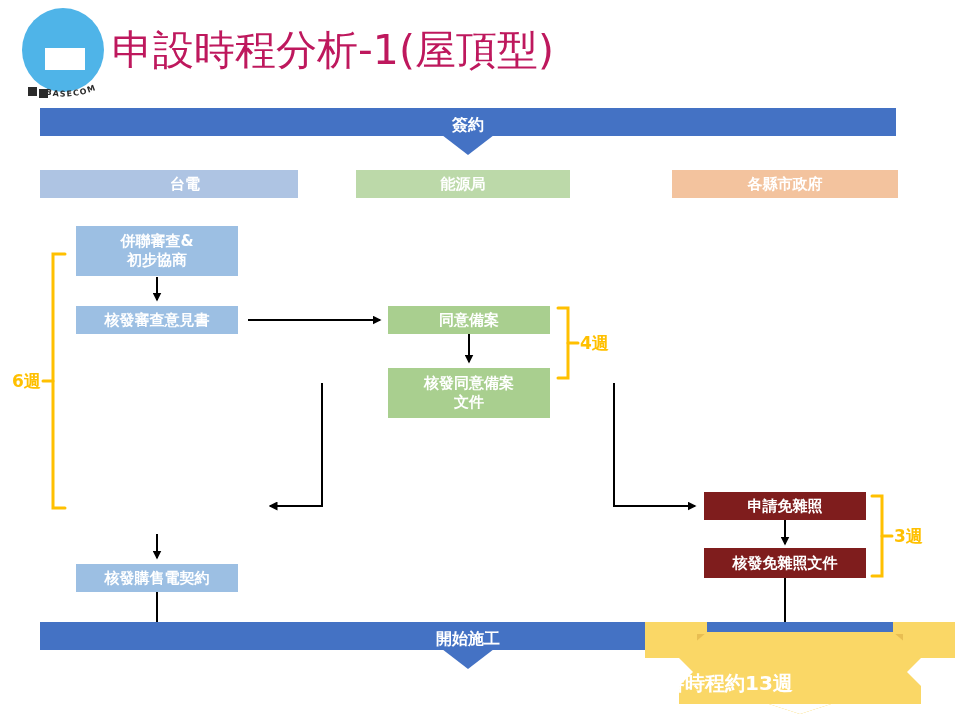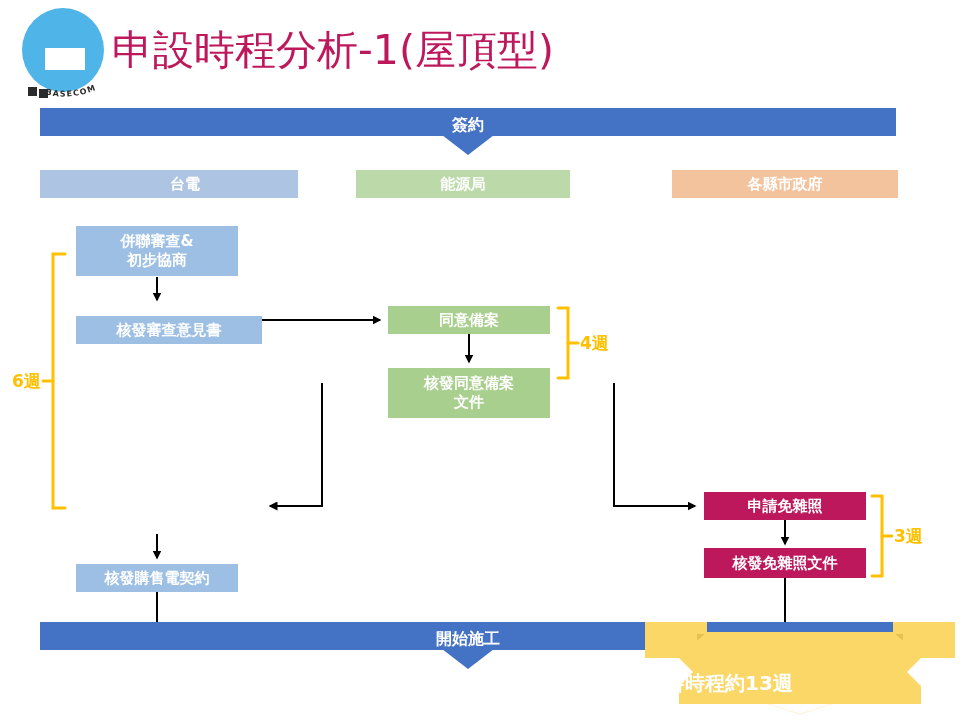--- a/index.html
+++ b/index.html
@@ -56,21 +56,21 @@
   .ch-orange{background:#F3C39E;}
 
   
   .box{
     position:absolute;color:#ffffff;font-size:15px;font-weight:700;
     display:flex;align-items:center;justify-content:center;text-align:center;
     line-height:1.25;
   }
   .b-blue{background:#9CBFE3;}
   .b-green{background:#A9CF8F;}
-  .b-orange{background:#be185d;}
+  .b-orange{background:#7f1d1d;}
 
   
   .svg-layer{position:absolute;left:0;top:0;width:960px;height:720px;pointer-events:none;}
 
   
   .br-label{
     position:absolute;color:#FFC000;font-size:17px;font-weight:700;white-space:nowrap;
   }
 
   
@@ -150,21 +150,21 @@
     <path d="M568,343 L578,343" stroke="#FFC000" stroke-width="3" fill="none" stroke-linecap="round"></path>
 
     <path d="M872,496 L882,496 L882,576 L872,576" stroke="#FFC000" stroke-width="3" fill="none" stroke-linecap="round"></path>
     <path d="M882,536 L892,536" stroke="#FFC000" stroke-width="3" fill="none" stroke-linecap="round"></path>
   </svg>
 
   <div class="box b-blue" style="left:76px;top:226px;width:162px;height:50px;">
     <span style="white-space:pre-line">併聯審查&amp;
 初步協商</span>
   </div>
-  <div class="box b-blue" style="left:76px;top:316px;width:186px;height:28px;">
+  <div class="box b-blue" style="left:76px;top:306px;width:162px;height:28px;">
     <span>核發審查意見書</span>
   </div>
   <div class="box b-blue" style="left:76px;top:564px;width:162px;height:28px;font-family:Liberation Serif, serif;">
     <span>核發購售電契約</span>
   </div>
 
   <div class="box b-green" style="left:388px;top:306px;width:162px;height:28px;">
     <span>同意備案</span>
   </div>
   <div class="box b-green" style="left:388px;top:368px;width:162px;height:50px;">

